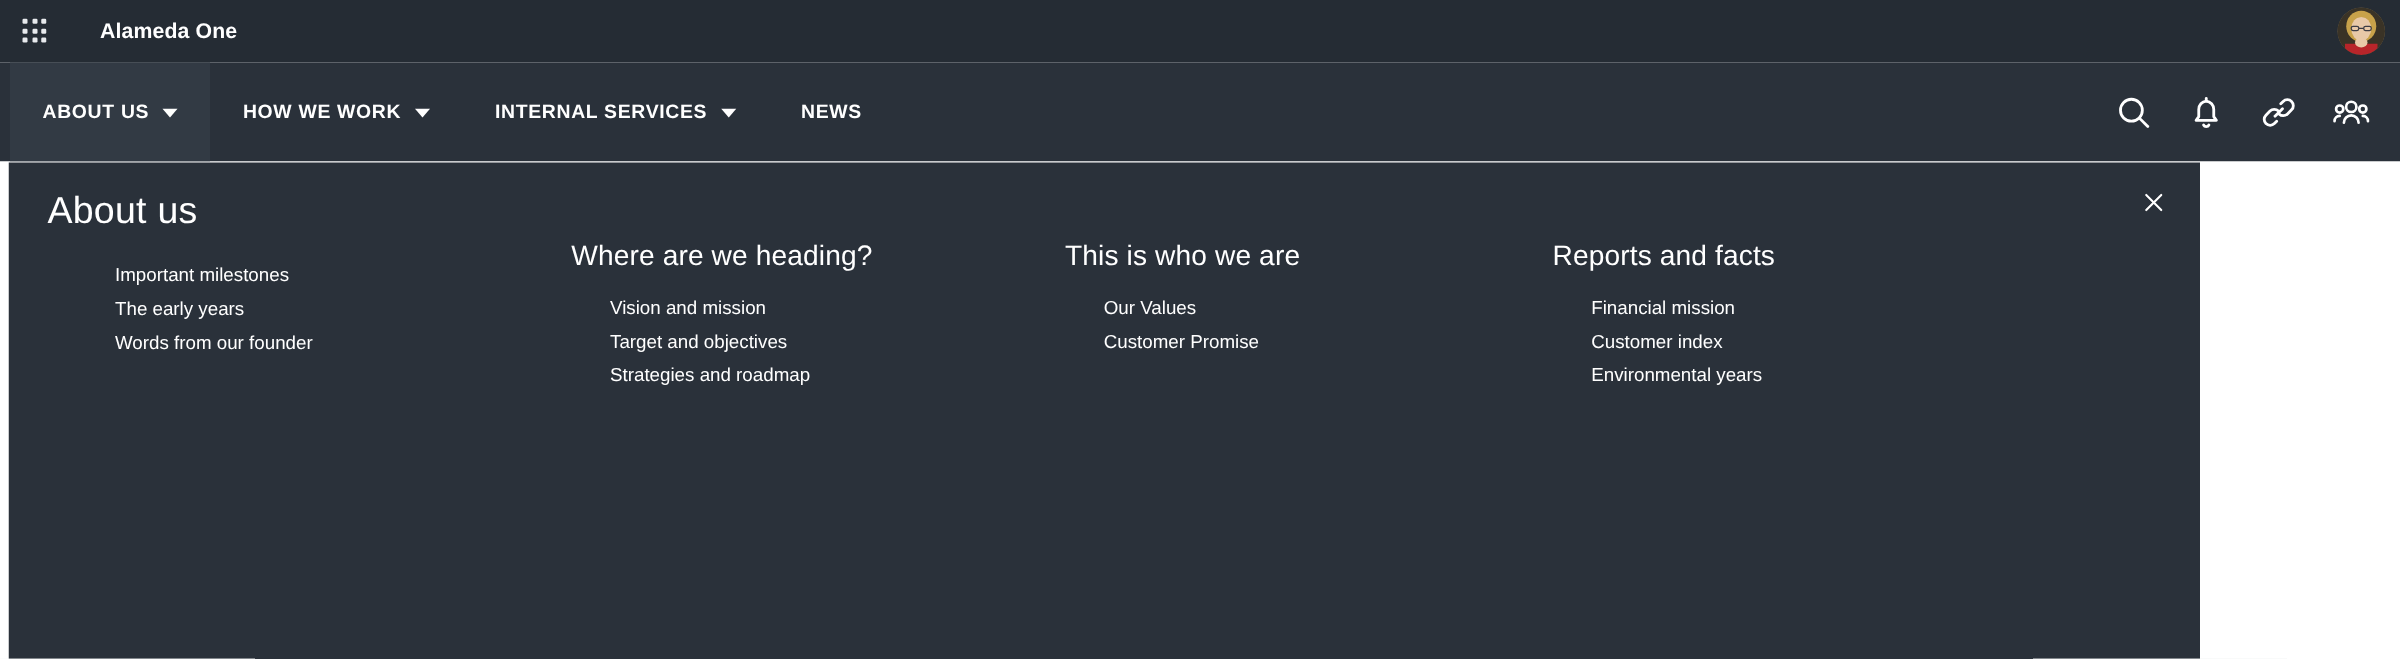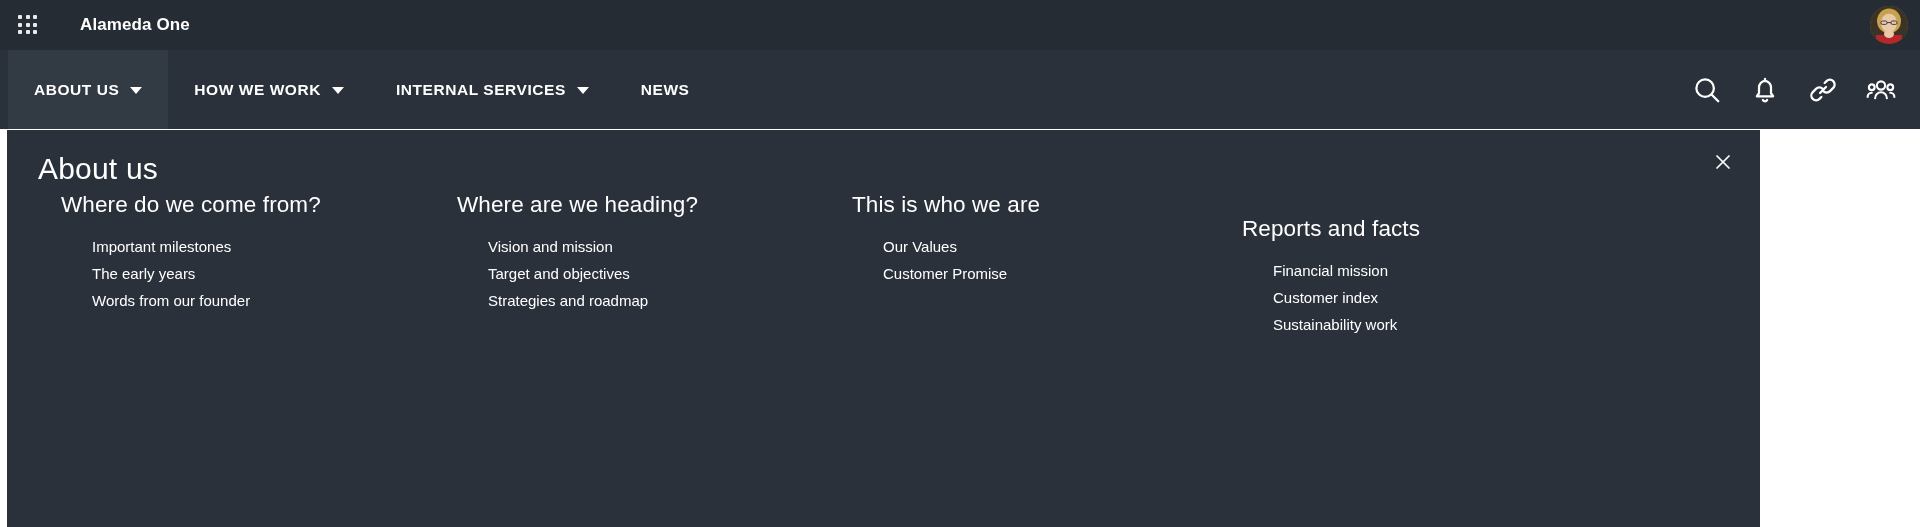--- a/index.html
+++ b/index.html
@@ -82,21 +82,21 @@
   .close-btn svg { width:18px; height:18px; display:block; }
 
   .columns {
     position:absolute; left:0; top:62px; width:1753px;
     display:flex;
   }
   .col { width:346px; }
   .col:nth-child(1) { margin-left:54px; }
   .col:nth-child(2) { margin-left:50px; }
   .col:nth-child(3) { margin-left:49px; }
-  .col:nth-child(4) { margin-left:44px;margin-top:24px; }
+  .col:nth-child(4) { margin-left:44px; }
   .col-head {
     color:#ffffff; font-size:22.5px; font-weight:normal;
     letter-spacing:.1px; white-space:nowrap; cursor:pointer;
   }
   .col-list { list-style:none; margin-top:15px; margin-left:31px; }
   .col-list li {
     color:#ffffff; font-size:15px; font-weight:normal;
     padding:5px 0; cursor:pointer; white-space:nowrap;
   }
 </style>
@@ -200,21 +200,20 @@
     <div class="close-btn">
       <svg viewBox="0 0 18 18" fill="none" stroke="#ffffff" stroke-width="1.7" stroke-linecap="round">
         <line x1="3" y1="3" x2="15" y2="15"></line>
           <line x1="15" y1="3" x2="3" y2="15"></line>
       </svg>
     </div>
 
     <div class="columns">
 
       <div class="col">
-        <div class="col-head">Where do we come from?</div>
         <ul class="col-list">
           <li>Important milestones</li>
           <li>The early years</li>
           <li>Words from our founder</li>
         </ul>
       </div>
 
       <div class="col">
         <div class="col-head">Where are we heading?</div>
         <ul class="col-list">
@@ -230,20 +229,20 @@
           <li>Our Values</li>
           <li>Customer Promise</li>
         </ul>
       </div>
 
       <div class="col">
         <div class="col-head">Reports and facts</div>
         <ul class="col-list">
           <li>Financial mission</li>
           <li>Customer index</li>
-          <li>Sustainability work</li>
+          <li>Environmental years</li>
         </ul>
       </div>
 
     </div>
   </div>
 
 </div>
 
 </body></html>

